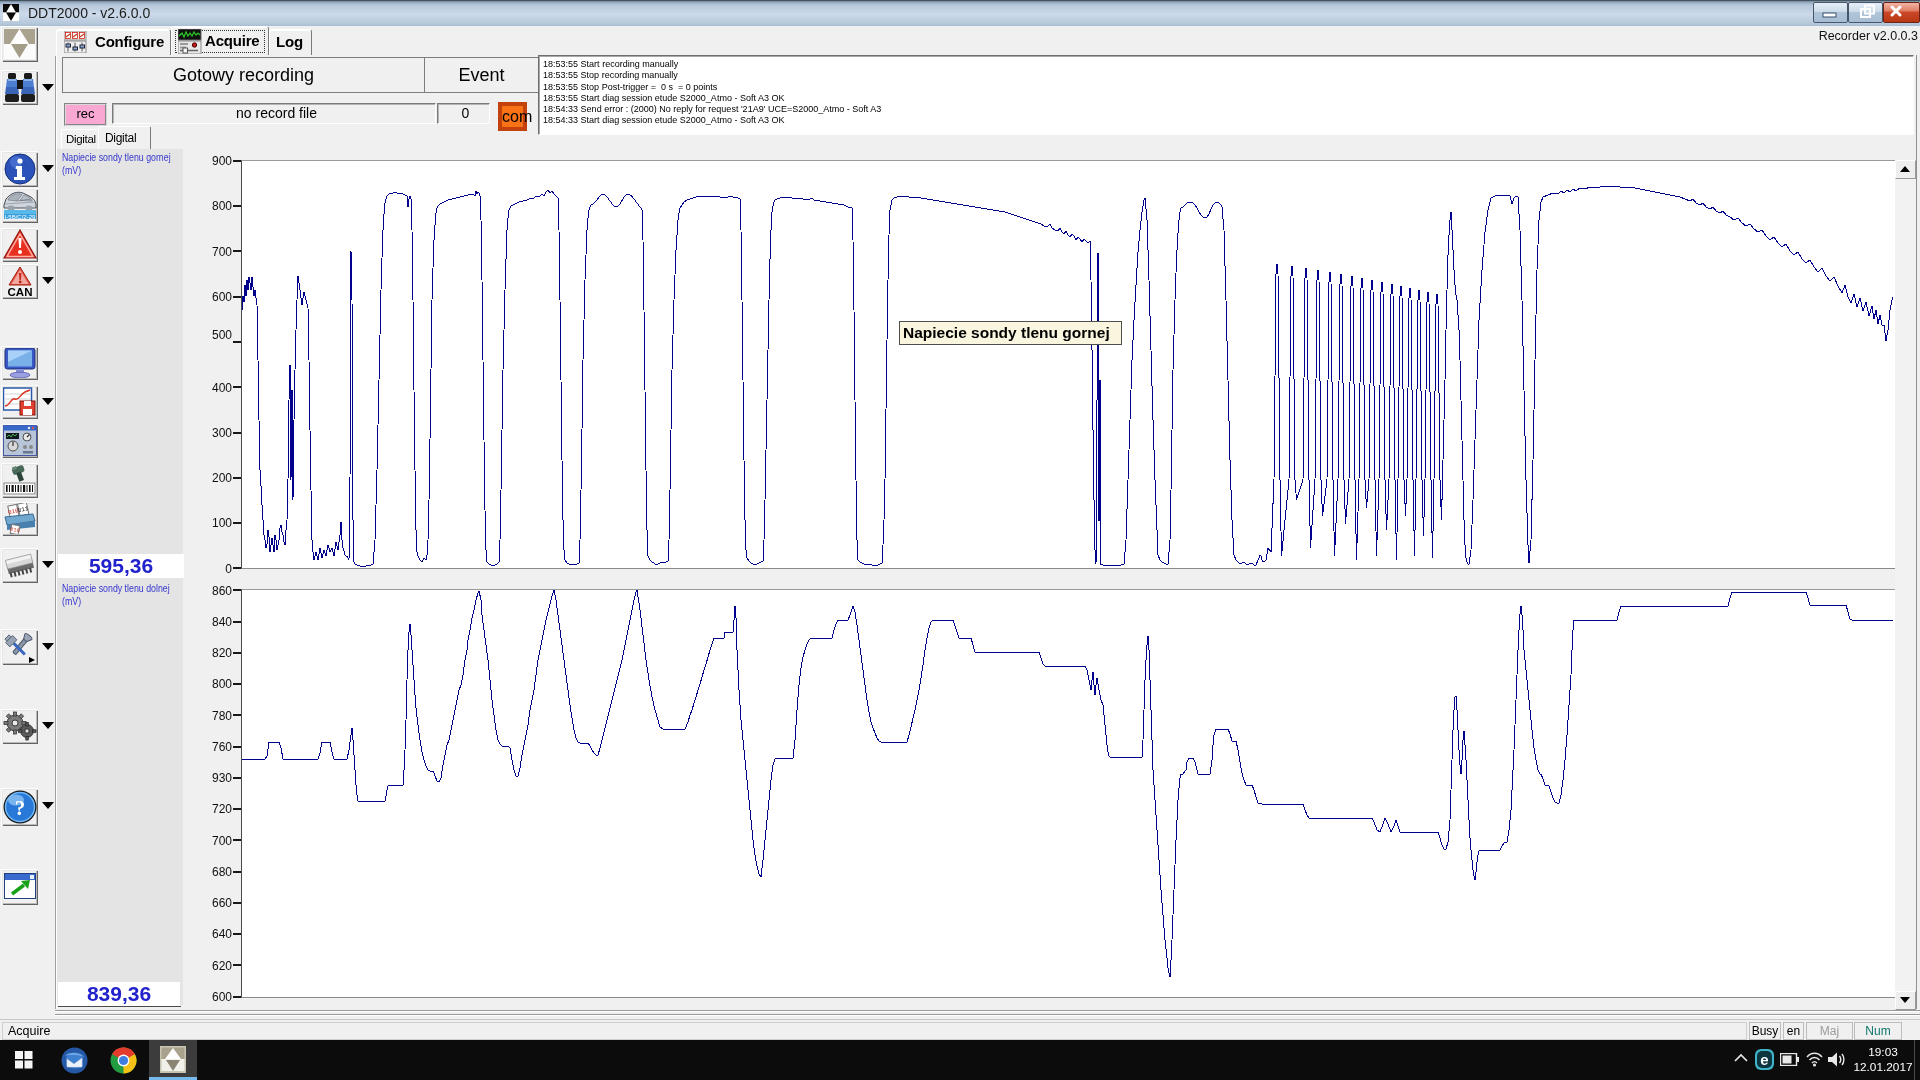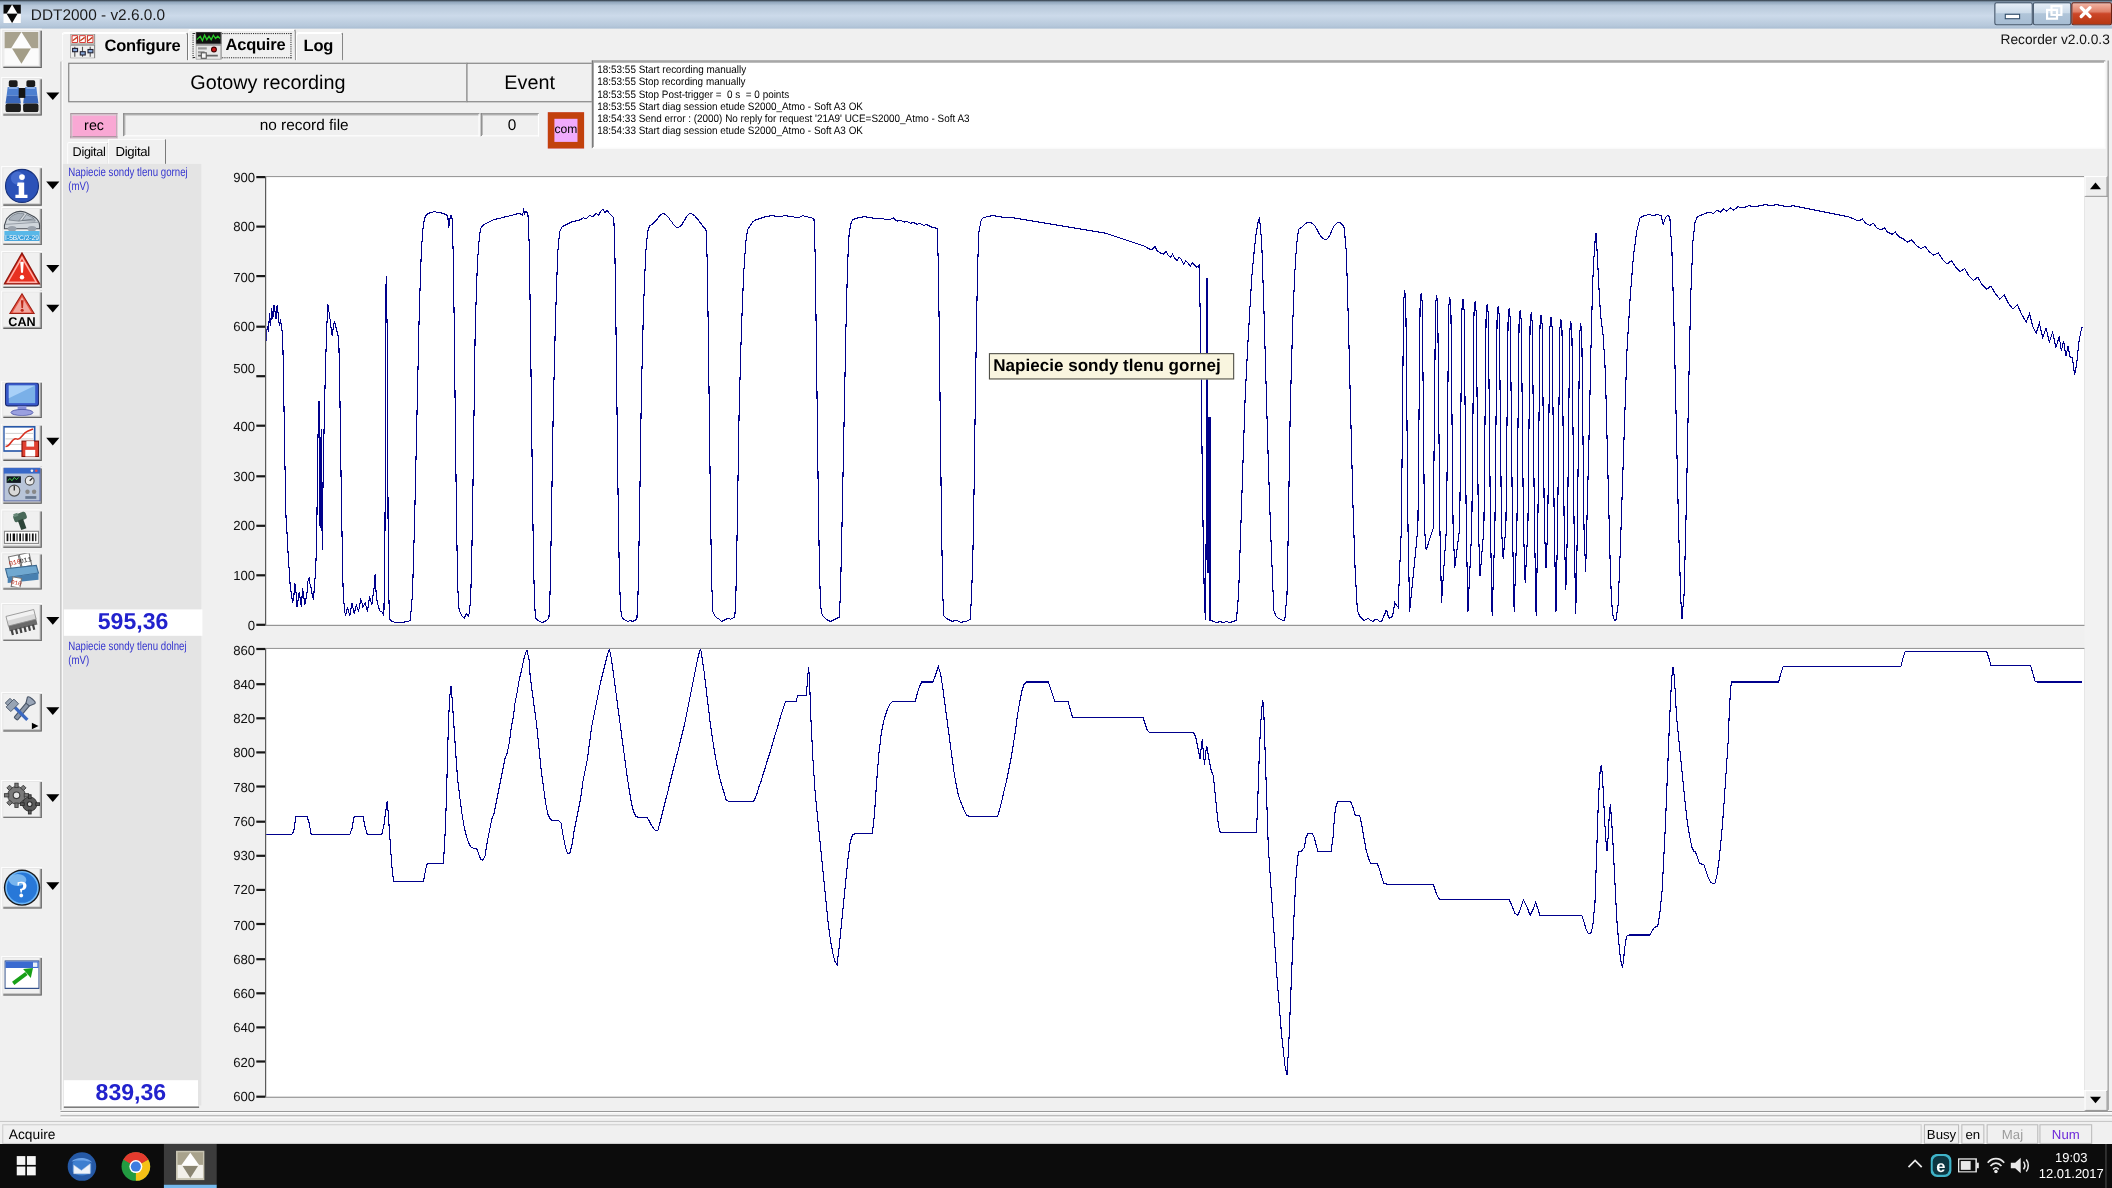--- a/index.html
+++ b/index.html
@@ -101,22 +101,22 @@
 18:54:33 Send error : (2000) No reply for request '21A9' UCE=S2000_Atmo - Soft A3
 18:54:33 Start diag session etude S2000_Atmo - Soft A3 OK</div>
   </div>
 
 <div class="abs" style="left:64px;top:103px;width:39px;height:19px;border:2px groove #d8d8d8;
 background:#f9a8d4;text-align:center;font-size:13px;line-height:18px">rec</div>
 <div class="abs sunken" style="left:112px;top:103px;width:317px;height:19px;font-size:14px;
 line-height:19px;padding-left:5px">no record file</div>
 <div class="abs sunken" style="left:437px;top:103px;width:47px;height:19px;font-size:14px;
 line-height:19px;padding-left:4px">0</div>
-<div class="abs" style="left:498px;top:102px;width:21px;height:21px;background:#f0abfc;
-border:6px solid #c2410c;text-align:center;font-size:11px;line-height:21px">com</div>
+<div class="abs" style="left:498px;top:102px;width:21px;height:21px;background:#f97316;
+border:4px solid #c2410c;text-align:center;font-size:16px;line-height:21px">com</div>
 
 <div class="abs smalltab" style="left:61px;top:129px;width:36px;height:19px"></div>
 <div class="abs smalltab" style="left:98px;top:126px;width:51px;height:22px"></div>
 <div class="abs" style="left:66px;top:133px;font-size:11.5px;letter-spacing:-0.3px">Digital</div>
 <div class="abs" style="left:105px;top:131px;font-size:12px;letter-spacing:-0.3px">Digital</div>
 
 <div class="abs" style="left:57px;top:149px;width:126px;height:856px;background:#e4e4e4"></div>
 <div class="bluelabel" style="top:151px">Napiecie sondy tlenu gornej</div>
 <div class="bluelabel" style="top:164px">(mV)</div>
 <div class="valbox" style="top:554px">595,36</div>
@@ -425,21 +425,21 @@
 <path d="M17 8 L26 7 L24 16 Z" fill="#18a018"></path>
 </svg>
   </div>
 
 <div class="abs" style="left:0;top:1019px;width:1920px;height:1px;background:#c8c8c8"></div>
 <div class="abs" style="left:2px;top:1022px;width:1743px;height:16px;border:1px solid #cfcfcf"></div>
 <div class="abs" style="left:8px;top:1024px;font-size:12.5px;color:#000">Acquire</div>
 <div class="statcell" style="left:1749px;width:30px">Busy</div>
 <div class="statcell" style="left:1783px;width:19px">en</div>
 <div class="statcell" style="left:1806px;width:45px;color:#9b9b9b">Maj</div>
-<div class="statcell" style="left:1854px;width:46px;color:#6d28d9">Num</div>
+<div class="statcell" style="left:1854px;width:46px;color:#0f766e">Num</div>
 
 <div class="abs" style="left:0;top:1040px;width:1920px;height:40px;background:#0c0c0c"></div>
 <svg class="abs trayicon" style="left:15px;top:1051px" width="18" height="18">
  <rect x="0" y="0" width="8" height="8" fill="#f5f5f5"></rect>
     <rect x="9.5" y="0" width="8" height="8" fill="#f5f5f5"></rect>
  <rect x="0" y="9.5" width="8" height="8" fill="#f5f5f5"></rect>
     <rect x="9.5" y="9.5" width="8" height="8" fill="#f5f5f5"></rect>
 </svg>
 <svg class="abs trayicon" style="left:61px;top:1047px" width="27" height="27">
  <circle cx="13.5" cy="13.5" r="13" fill="#2559a6"></circle>

